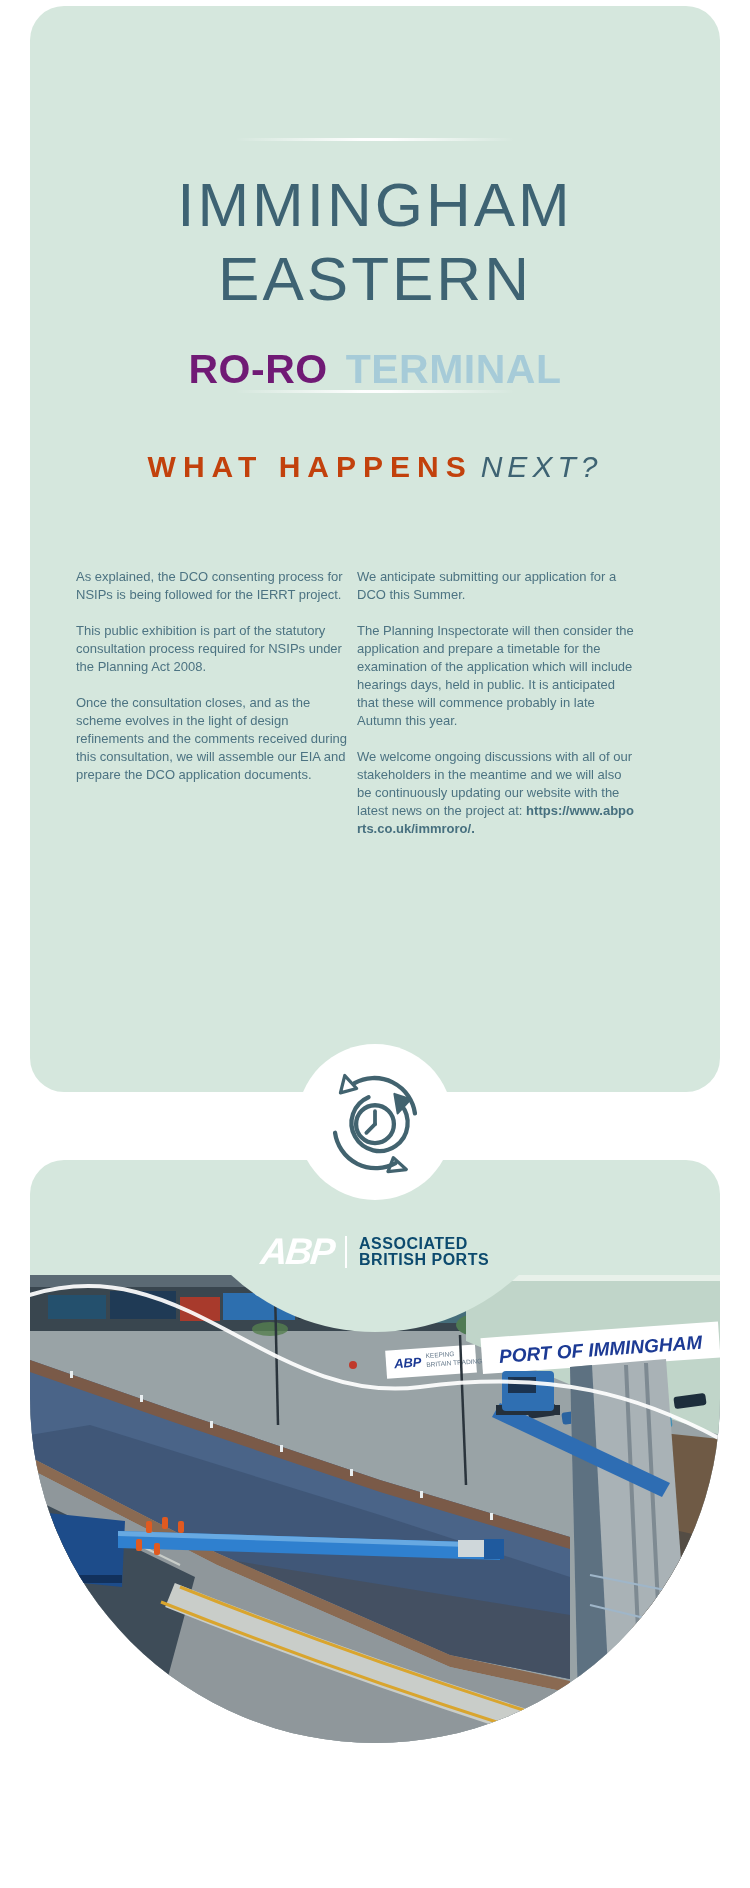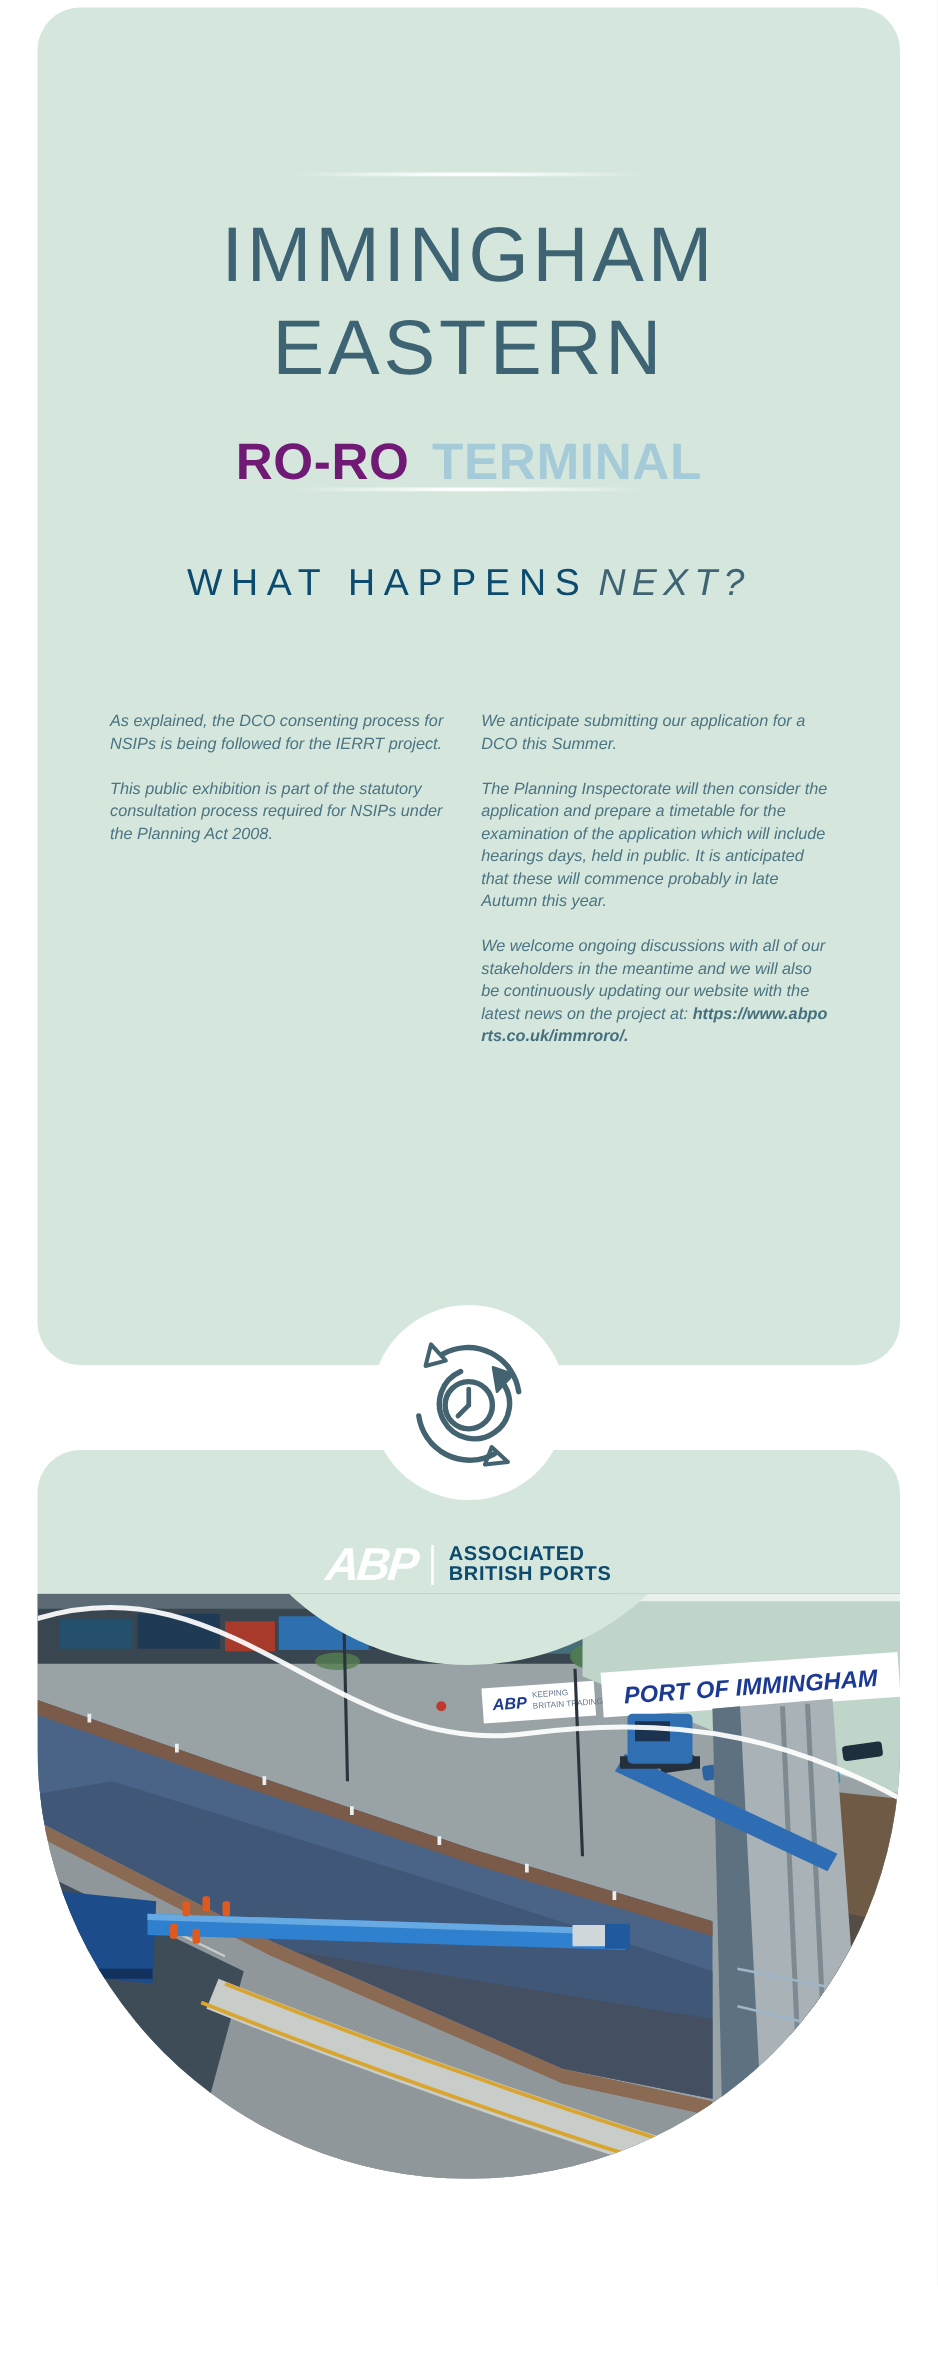--- a/index.html
+++ b/index.html
@@ -19,25 +19,25 @@
   .line-mid{top:390px;}
 
   
   .title-block{position:absolute;top:168px;left:0;width:750px;text-align:center;
                color:#3e6373;font-weight:300;font-size:62px;line-height:74px;letter-spacing:3px;}
   .subtitle{position:absolute;top:346px;left:0;width:750px;text-align:center;
             font-size:41px;font-weight:800;letter-spacing:0.5px;}
   .sub-bold{color:#701a75;}
   .sub-light{color:#a6cbd8;margin-left:18px;}
   .section-heading{position:absolute;top:450px;left:0;width:750px;text-align:center;font-size:30px;}
-  .h-bold{color:#0c4a6e;font-weight:400;letter-spacing:7px;}
+  .h-bold{color:#c2410c;font-weight:700;letter-spacing:7px;}
   .h-light{color:#3e6373;font-weight:300;letter-spacing:5px;margin-left:8px;font-style:italic;}
 
   
-  .columns{position:absolute;top:568px;left:88px;width:578px;display:flex;gap:16px;font-style:italic;}
+  .columns{position:absolute;top:568px;left:76px;width:578px;display:flex;gap:0;}
   .col{width:281px;}
   .col p{margin:0 0 18px 0;font-size:13px;line-height:18px;color:#4c7382;}
   .col .link{font-weight:bold;color:#47707f;text-decoration:none;word-break:break-all;}
 
   
   .circle-badge{position:absolute;left:297px;top:1044px;width:156px;height:156px;border-radius:50%;
                 background:#ffffff;display:flex;align-items:center;justify-content:center;z-index:5;}
   .circle-badge svg{width:108px;height:108px;}
 
   
@@ -74,20 +74,21 @@
   </div>
 
   <div class="section-heading">
     <span class="h-bold">WHAT HAPPENS</span><span class="h-light">NEXT?</span>
   </div>
 
   <div class="columns">
     <div class="col">
       <p>As explained, the DCO consenting process for NSIPs is being followed for the IERRT project.</p>
       <p>This public exhibition is part of the statutory consultation process required for NSIPs under the Planning Act 2008.</p>
+      <p>Once the consultation closes, and as the scheme evolves in the light of design refinements and the comments received during this consultation, we will assemble our EIA and prepare the DCO application documents.</p>
     </div>
     <div class="col">
       <p>We anticipate submitting our application for a DCO this Summer.</p>
       <p>The Planning Inspectorate will then consider the application and prepare a timetable for the examination of the application which will include hearings days, held in public. It is anticipated that these will commence probably in late Autumn this year.</p>
       <p><span>We welcome ongoing discussions with all of our stakeholders in the meantime and we will also be continuously updating our website with the latest news on the project at:</span> <a class="link">https://www.abports.co.uk/immroro/.</a></p>
     </div>
   </div>
 
   <div class="circle-badge">
     <svg viewBox="0 0 100 100">

